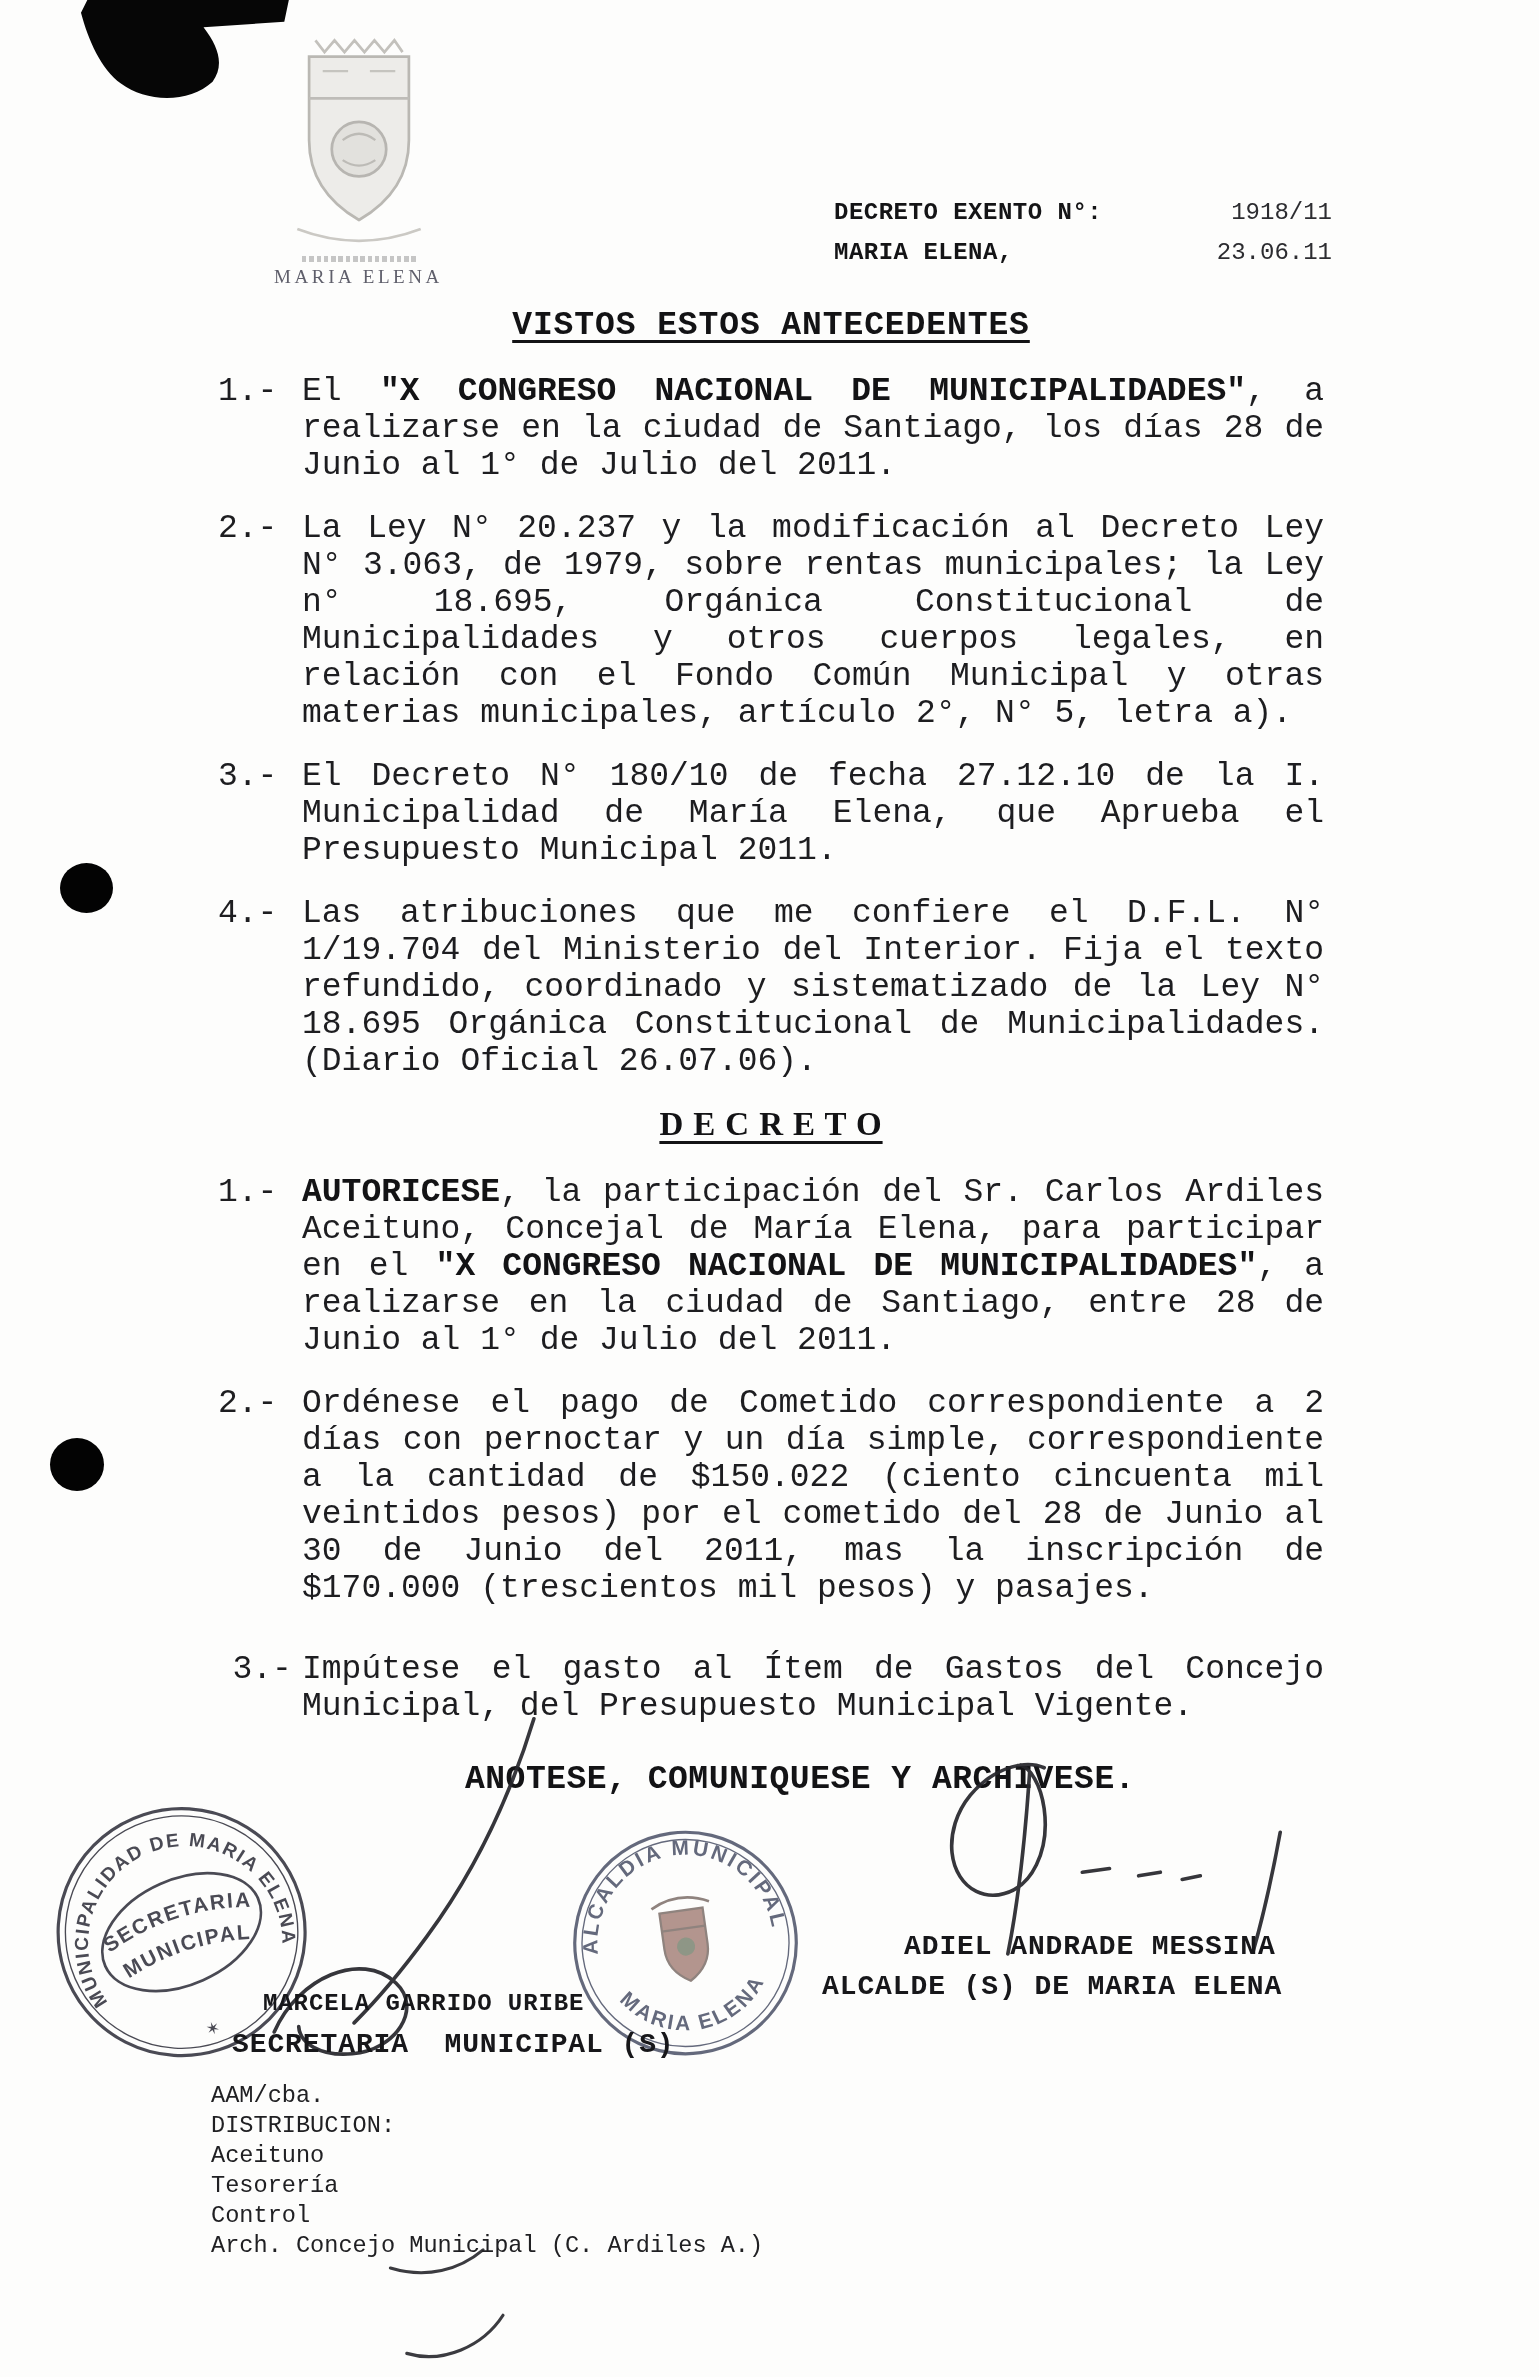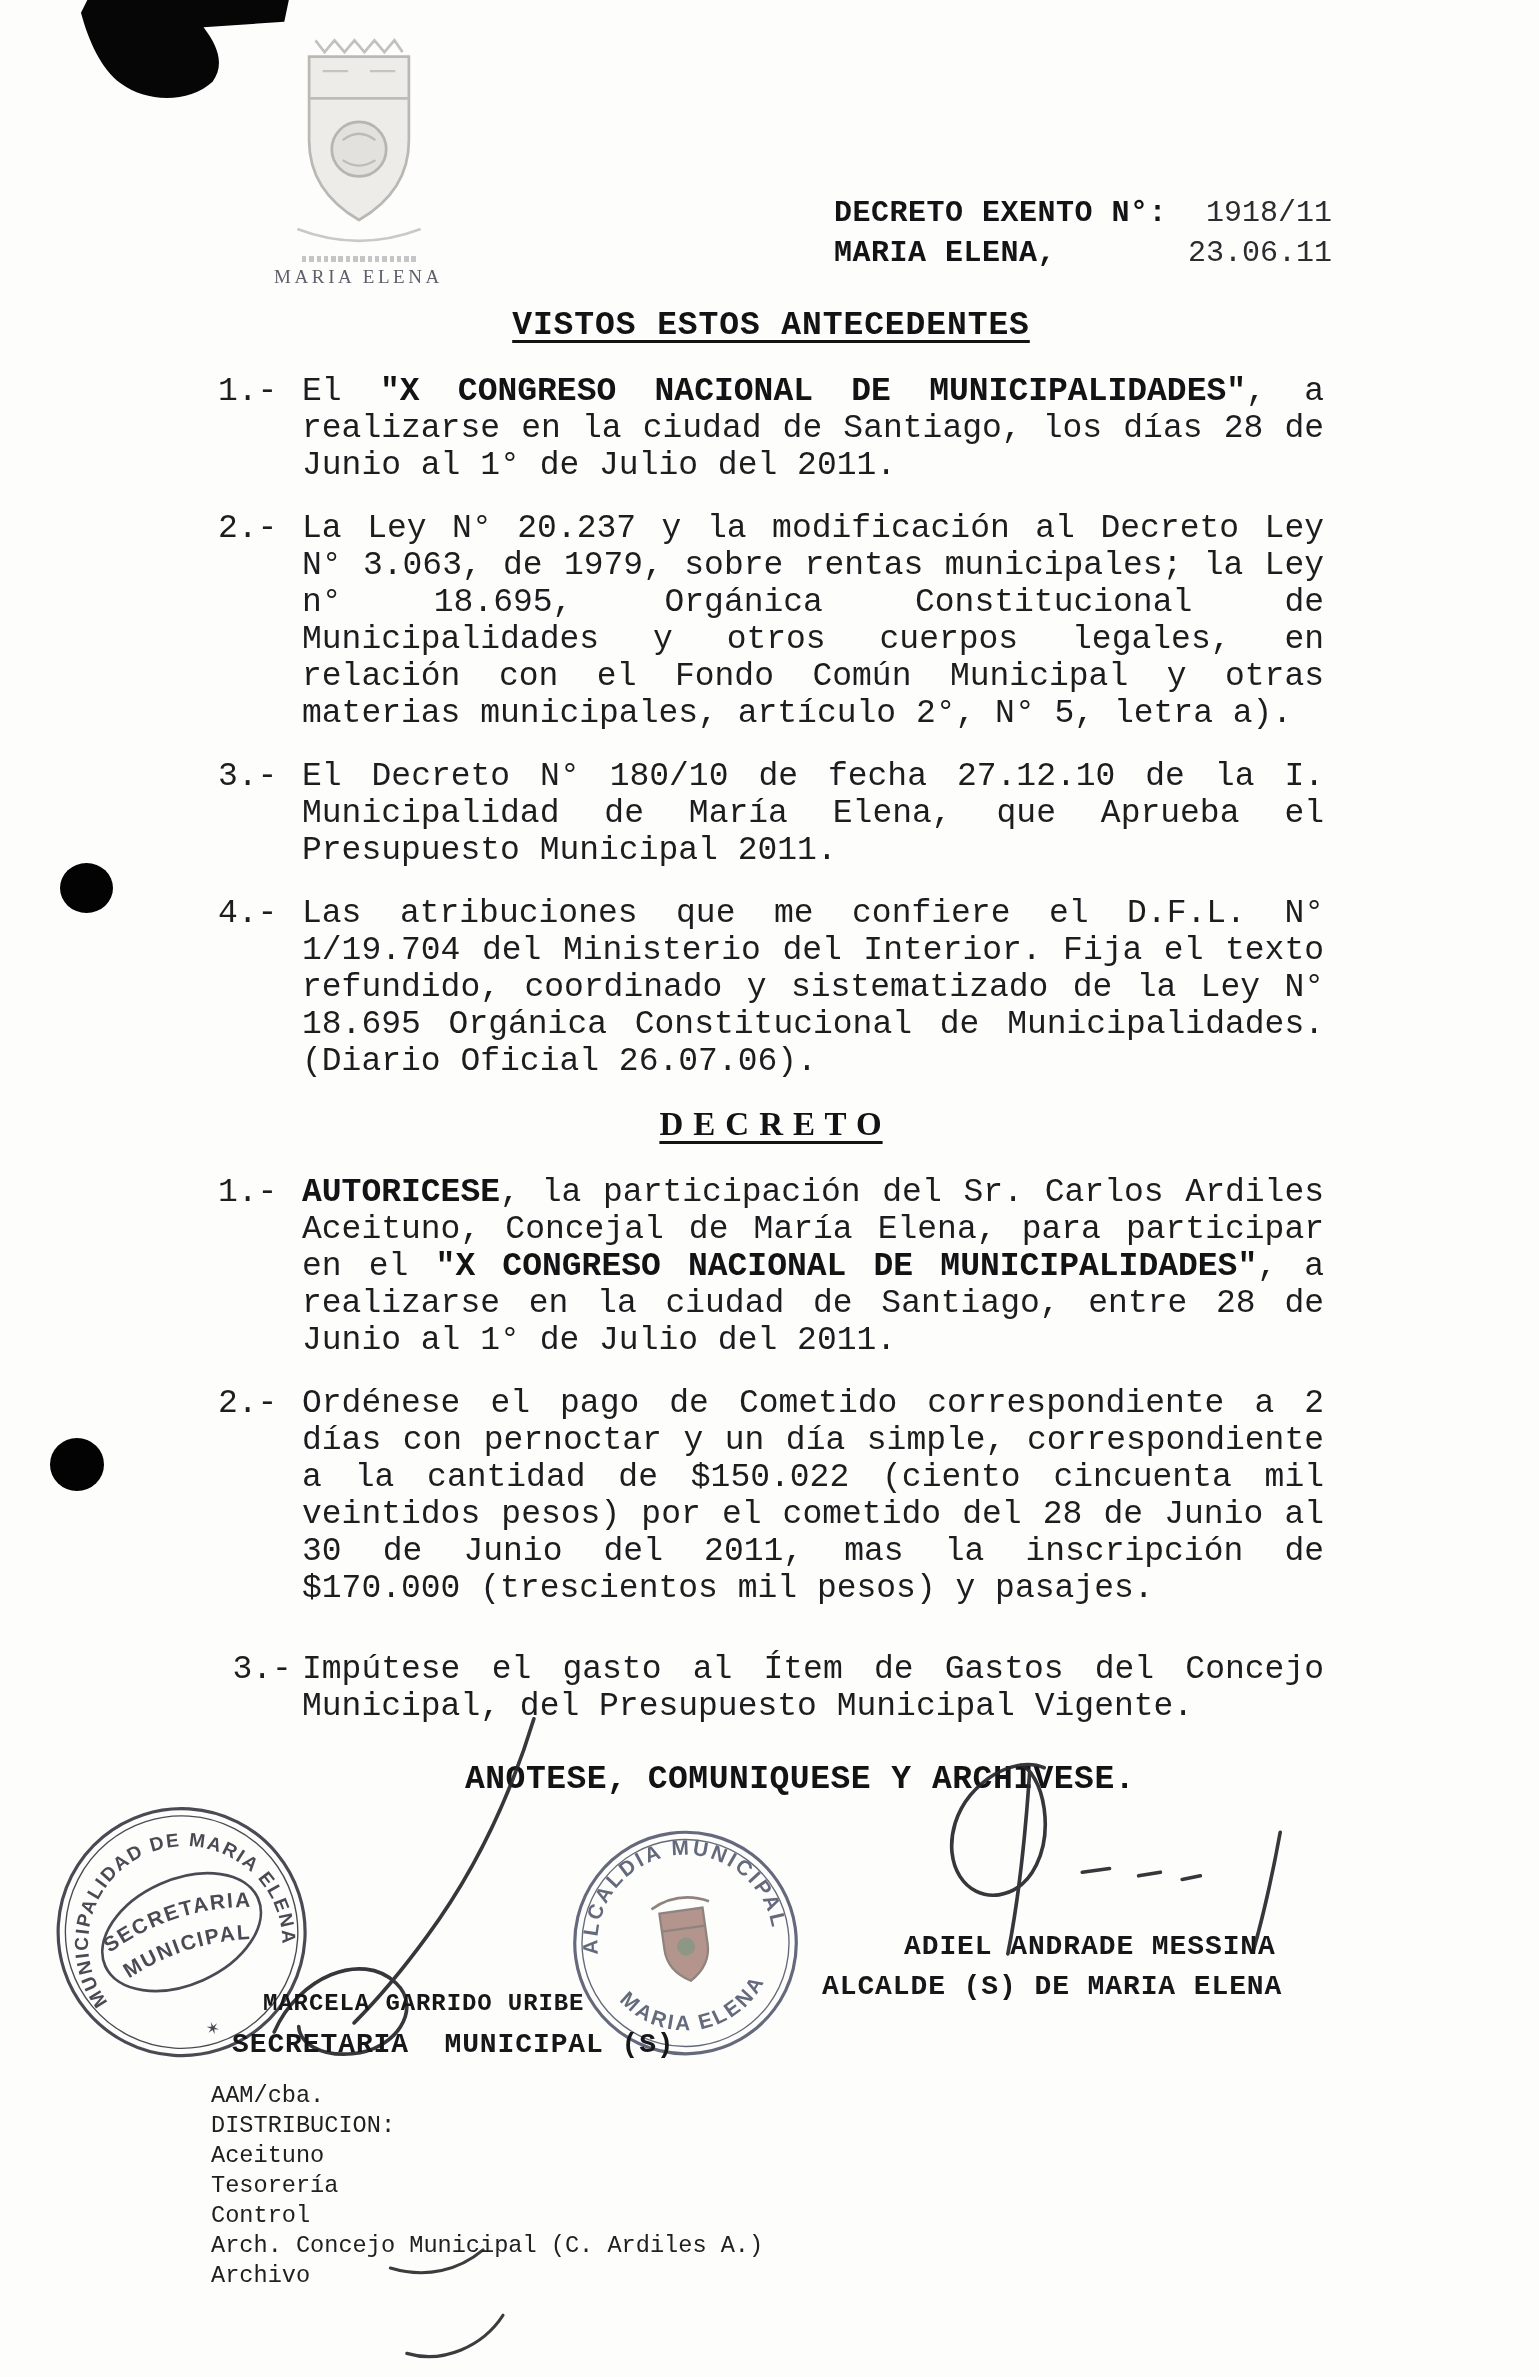--- a/index.html
+++ b/index.html
@@ -15,21 +15,21 @@
   .logo svg { display:block; margin:0 auto; }
   .logo-caption-small {
     width:114px; height:6.4px; margin:7.3px auto 3.6px;
     background:repeating-linear-gradient(90deg,#a8a8a8 0 4.5px, transparent 4.5px 7.3px);
     opacity:.65;
   }
   .logo-caption {
     font-family:"Liberation Serif","DejaVu Serif",serif;
     font-size:19px; letter-spacing:3.6px; color:#5f5f6b; white-space:nowrap;
   }
-  .header-block { position:absolute; left:834px; top:193px; width:498px; font-size:30px; line-height:40px; }
+  .header-block { position:absolute; left:834px; top:193px; width:498px; font-size:24px; line-height:40px; }
   .header-row { display:flex; justify-content:space-between; }
   .header-label { font-weight:bold; letter-spacing:0.5px; color:#141416; }
   .header-value { color:#2c2c30; }
   .dot { position:absolute; background:#030303; border-radius:50%; }
   .dot1 { left:60px; top:863px; width:53px; height:50px; }
   .dot2 { left:50px; top:1438px; width:54px; height:53px; }
   .content { position:absolute; left:218px; top:307px; width:1106px; font-size:33px; line-height:37px; }
   .section-title {
     font-weight:bold; text-align:center;
     text-decoration:underline; text-underline-offset:6.4px;
@@ -194,17 +194,16 @@
   <div class="sig-name mayor-name">ADIEL ANDRADE MESSINA</div>
   <div class="sig-name mayor-title">ALCALDE (S) DE MARIA ELENA</div>
 
   <div class="footer">
     <div class="footer-line">AAM/cba.</div>
     <div class="footer-line">DISTRIBUCION:</div>
     <div class="footer-line">Aceituno</div>
     <div class="footer-line">Tesorería</div>
     <div class="footer-line">Control</div>
     <div class="footer-line">Arch. Concejo Municipal (C. Ardiles A.)</div>
-    <div class="footer-line">Archivo</div>
   </div>
 
 </div>
 
 
 </body></html>

